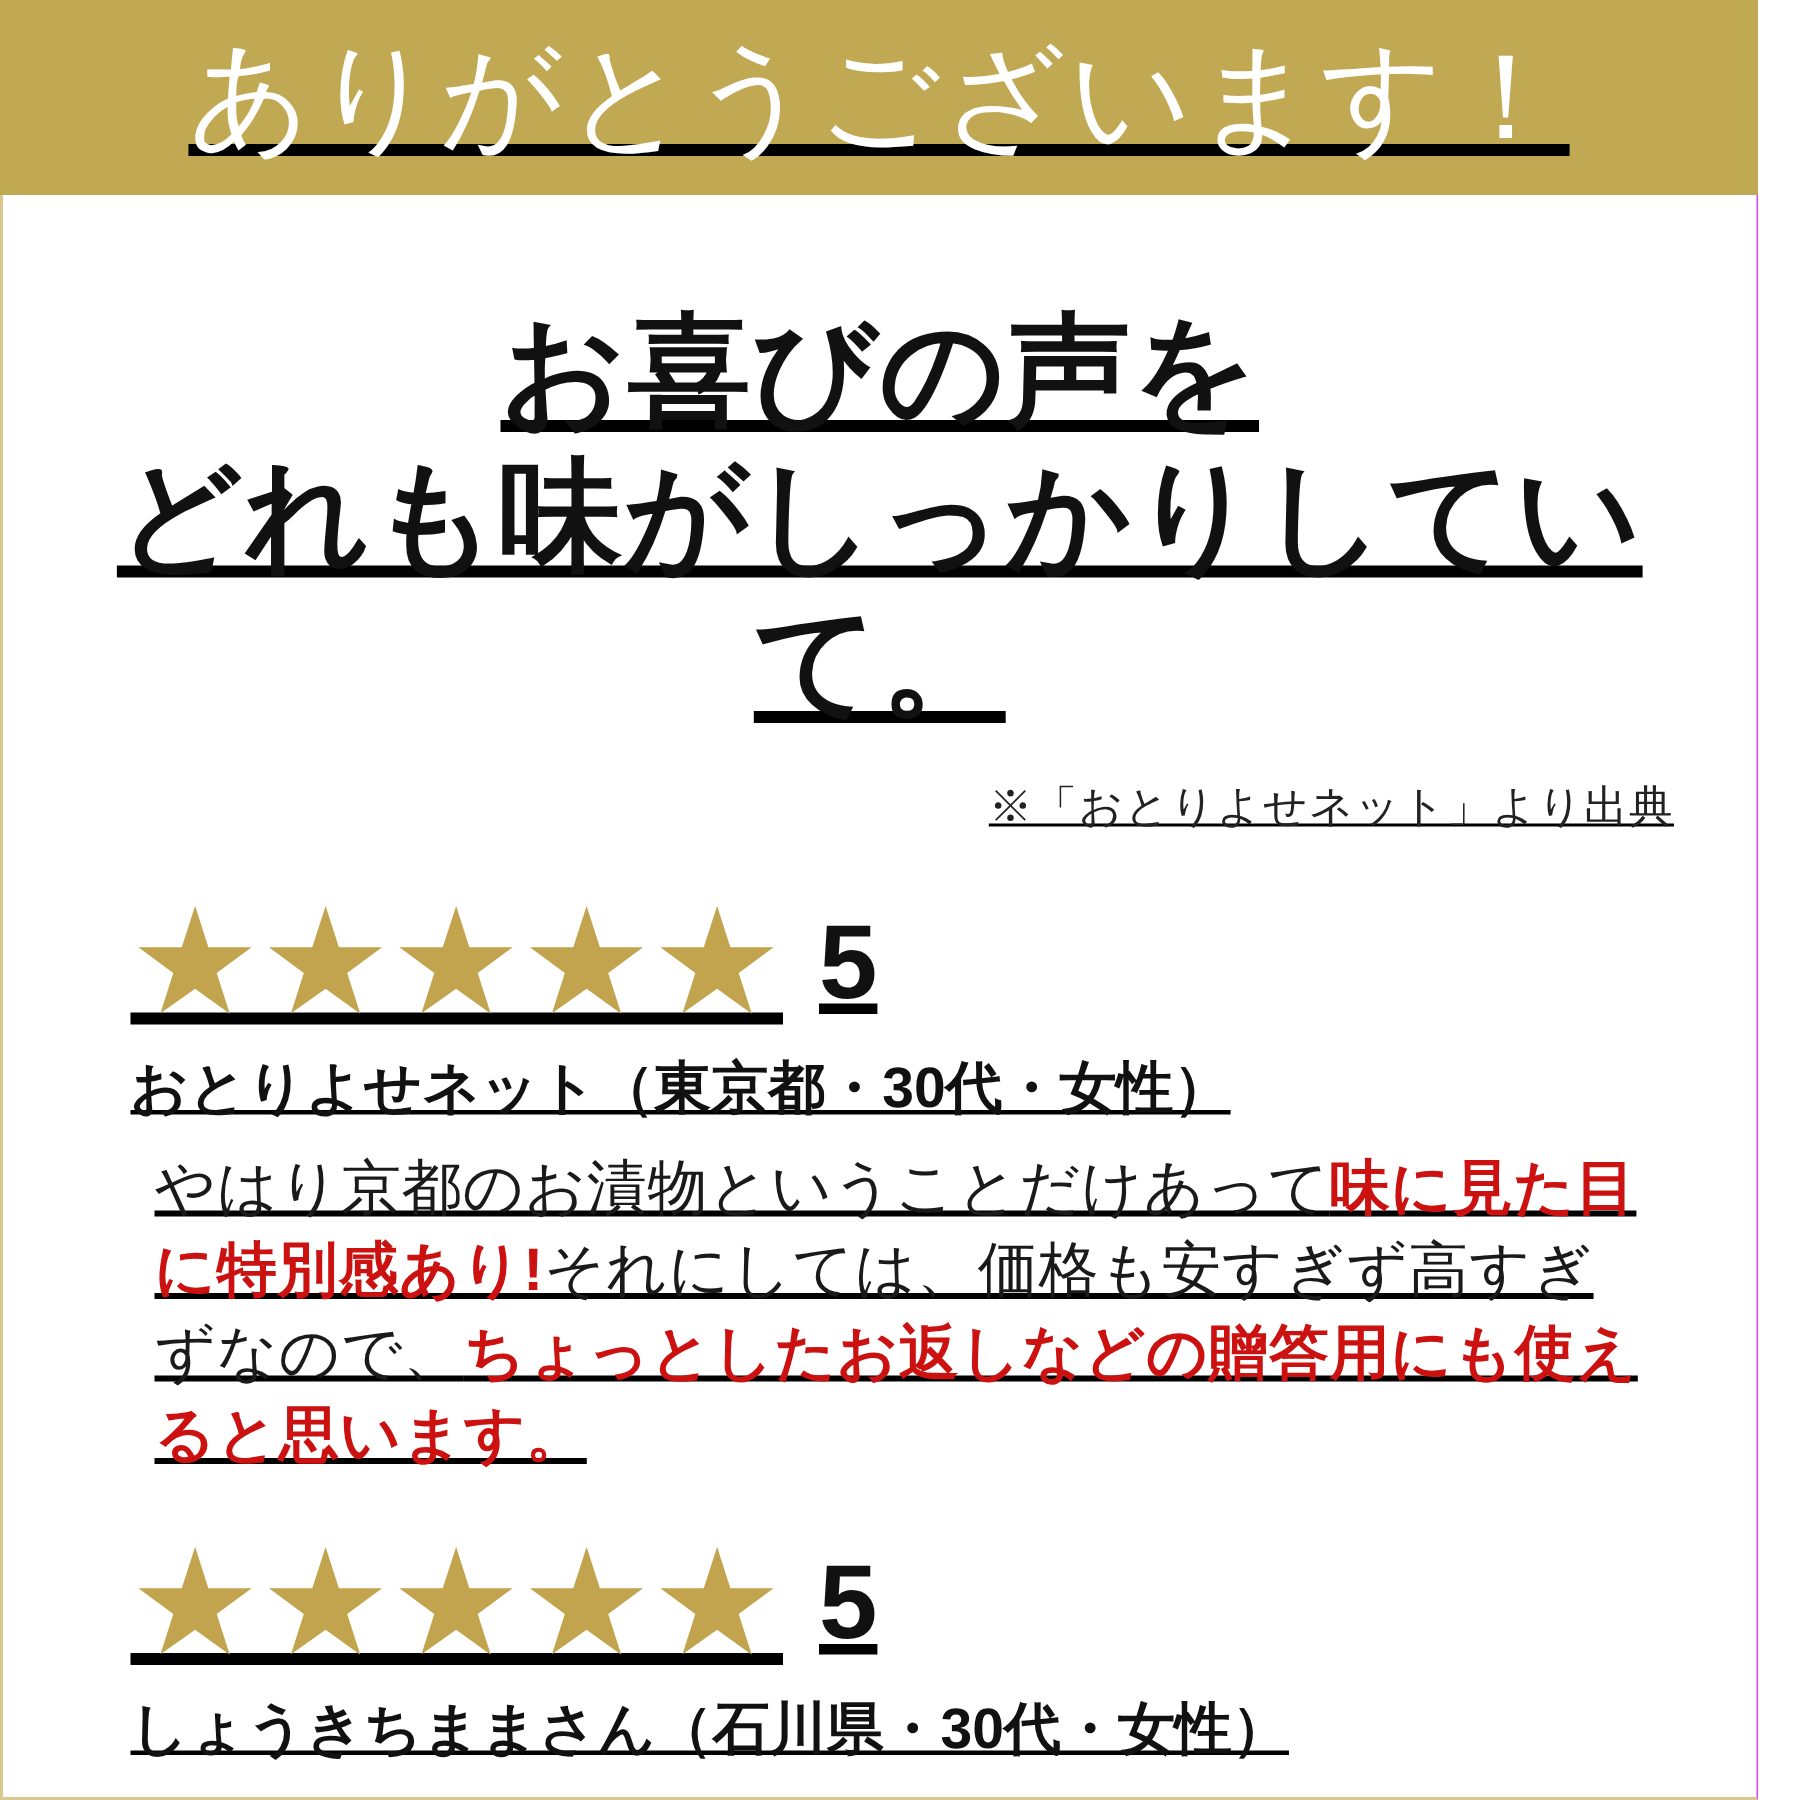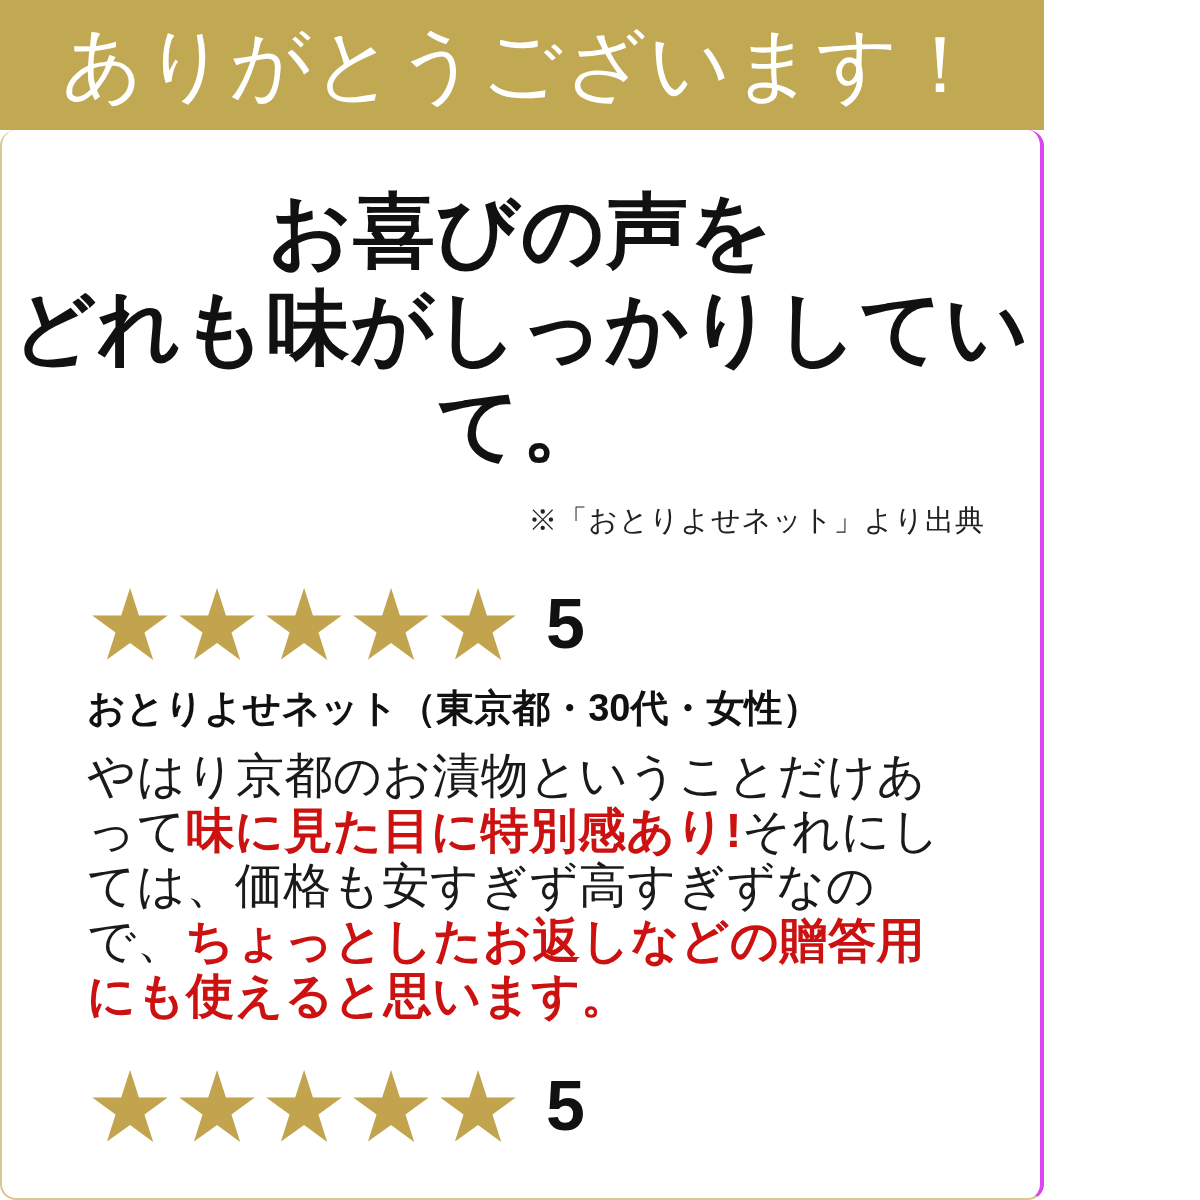--- a/index.html
+++ b/index.html
@@ -3,25 +3,26 @@
 <meta charset="utf-8">
 <style>
   html, body {
     margin: 0;
     padding: 0;
     background: #ffffff;
     font-family: "Liberation Sans", sans-serif;
   }
   .page {
     position: relative;
-    width: 1044px;
+    width: 1172px;
     height: 1200px;
     box-sizing: border-box;
     background: #ffffff;
     overflow: hidden;
+    text-decoration: underline;
   }
   
   .banner {
     height: 130px;
     background: #C1A853;
     display: flex;
     align-items: center;
     justify-content: center;
   }
   .banner-text {
@@ -30,24 +31,23 @@
     font-weight: 500;
     color: #ffffff;
     letter-spacing: 2px;
     line-height: 1;
   }
   
   .content {
     box-sizing: border-box;
     height: 1070px;
     border-left: 2px solid #D8C88E;
-    border-right: 4px solid #d946ef;
+    border-right: 1px solid #d946ef;
     border-bottom: 2px solid #D8C88E;
-    padding-top: 52px;
-    border-radius: 16px;
+    padding-top: 69px;
   }
   .heading {
     margin: 0;
     text-align: center;
     font-family: "DejaVu Serif", "Liberation Serif", serif;
     font-weight: 600;
     font-size: 82px;
     line-height: 1.18;
     color: #111111;
     letter-spacing: 1px;
@@ -81,22 +81,22 @@
     color: #111111;
     line-height: 1;
   }
   .reviewer {
     margin-top: 16px;
     font-size: 38px;
     font-weight: 700;
     color: #111111;
   }
   .review-text {
-    margin: 14px 0 0 0;
-    font-size: 48px;
+    margin: 14px 0 0 16px;
+    font-size: 40px;
     font-weight: 500;
     line-height: 55px;
     color: #1A1A1A;
     letter-spacing: 0.5px;
   }
   .review-text .em {
     color: #CC1111;
     font-weight: 700;
   }
 </style>
@@ -127,16 +127,17 @@
       <p class="review-text">
         <span>やはり京都のお漬物ということだけあって</span><span class="em">味に見た目に特別感あり!</span><span>それにしては、価格も安すぎず高すぎずなので、</span><span class="em">ちょっとしたお返しなどの贈答用にも使えると思います。</span>
       </p>
     </section>
 
     <section class="review">
       <div class="rating-row">
         <span class="stars">★★★★★</span>
         <span class="rating-number">5</span>
       </div>
+      <div class="reviewer">しょうきちままさん（石川県・30代・女性）</div>
     </section>
 
   </div>
 </div>
 
 </body></html>

